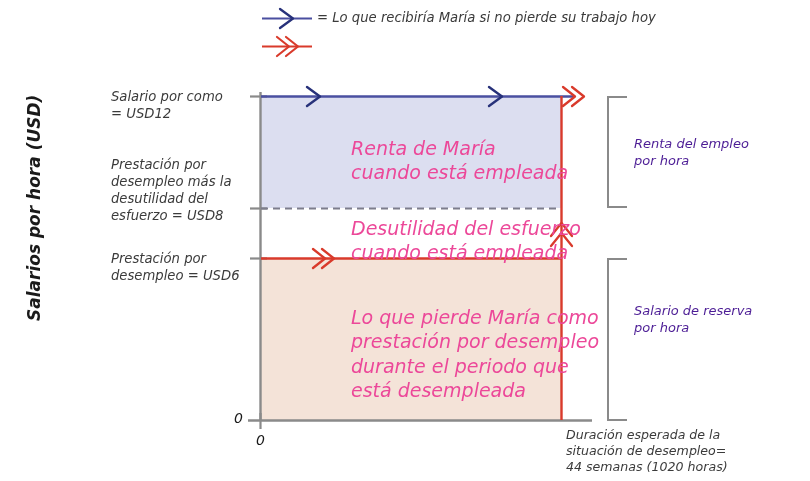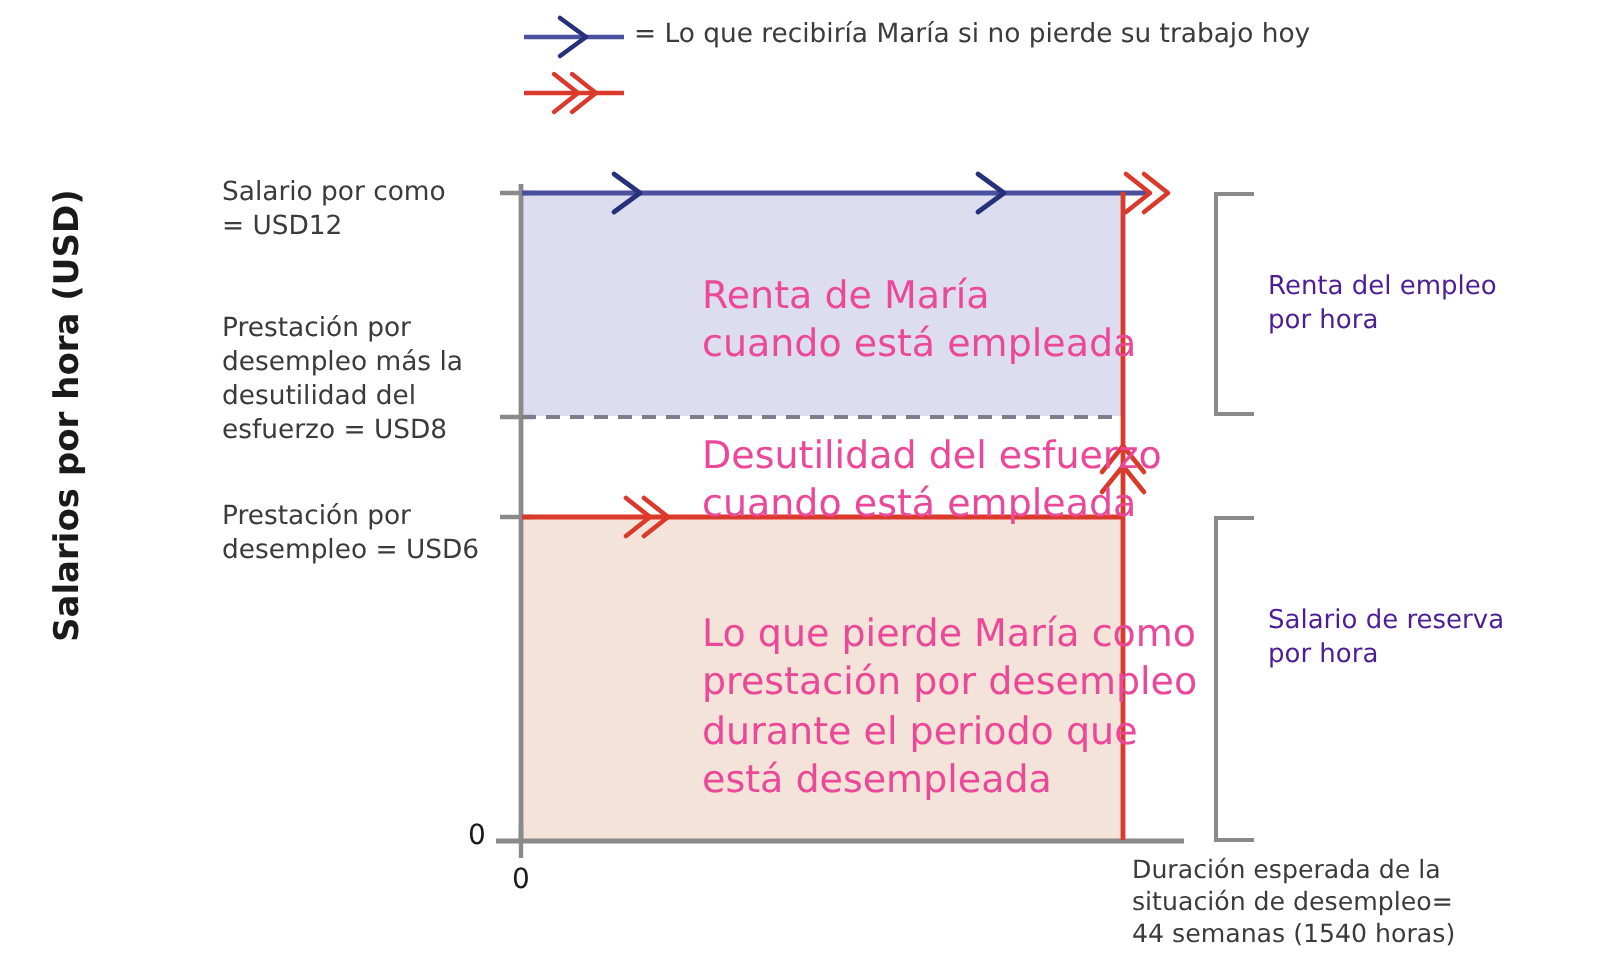--- a/index.html
+++ b/index.html
@@ -13,20 +13,21 @@
     position: relative;
     overflow: hidden;
     font-family: "DejaVu Sans", sans-serif;
     color: #3b3b3b;
   }
   .stage {
     position: absolute;
     left: 0; top: 0;
     width: 734px;
     height: 481px;
+    font-style: italic;
   }
   svg.diagram {
     position: absolute;
     left: 0; top: 0;
     width: 810px;
     height: 481px;
   }
   .txt {
     position: absolute;
     white-space: pre;
@@ -152,15 +153,15 @@
 por hora</div>
   <div class="txt bracket-note" style="left:634px; top:303px;">Salario de reserva
 por hora</div>
 
   <div class="txt origin" style="left:234px; top:410px;">0</div>
   <div class="txt origin" style="left:256px; top:432px;">0</div>
 
 
   <div class="txt xend-note" style="left:566px; top:427px;">Duración esperada de la
 situación de desempleo=
-44 semanas (1540 horas)</div>
+44 semanas (1020 horas)</div>
 
 </div>
 
 </body></html>

